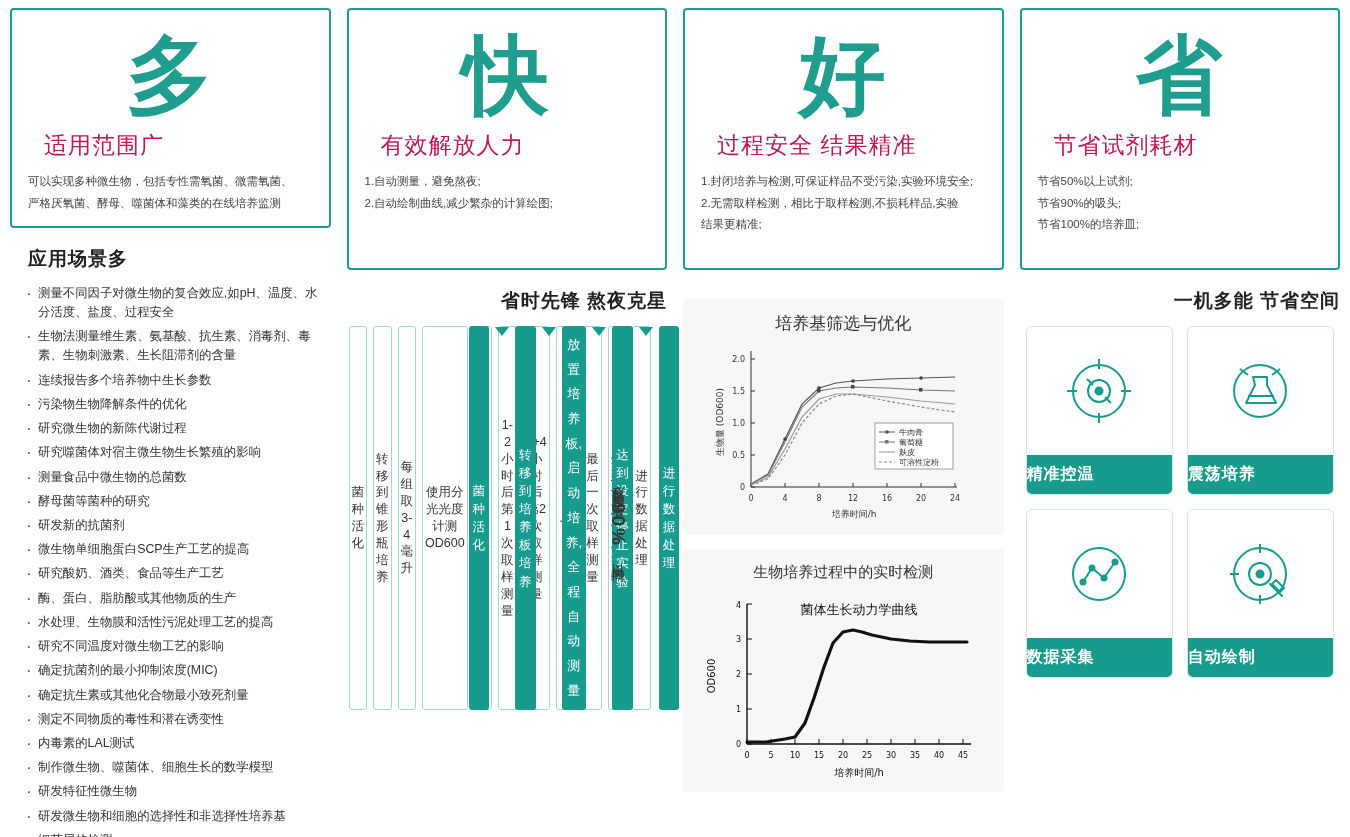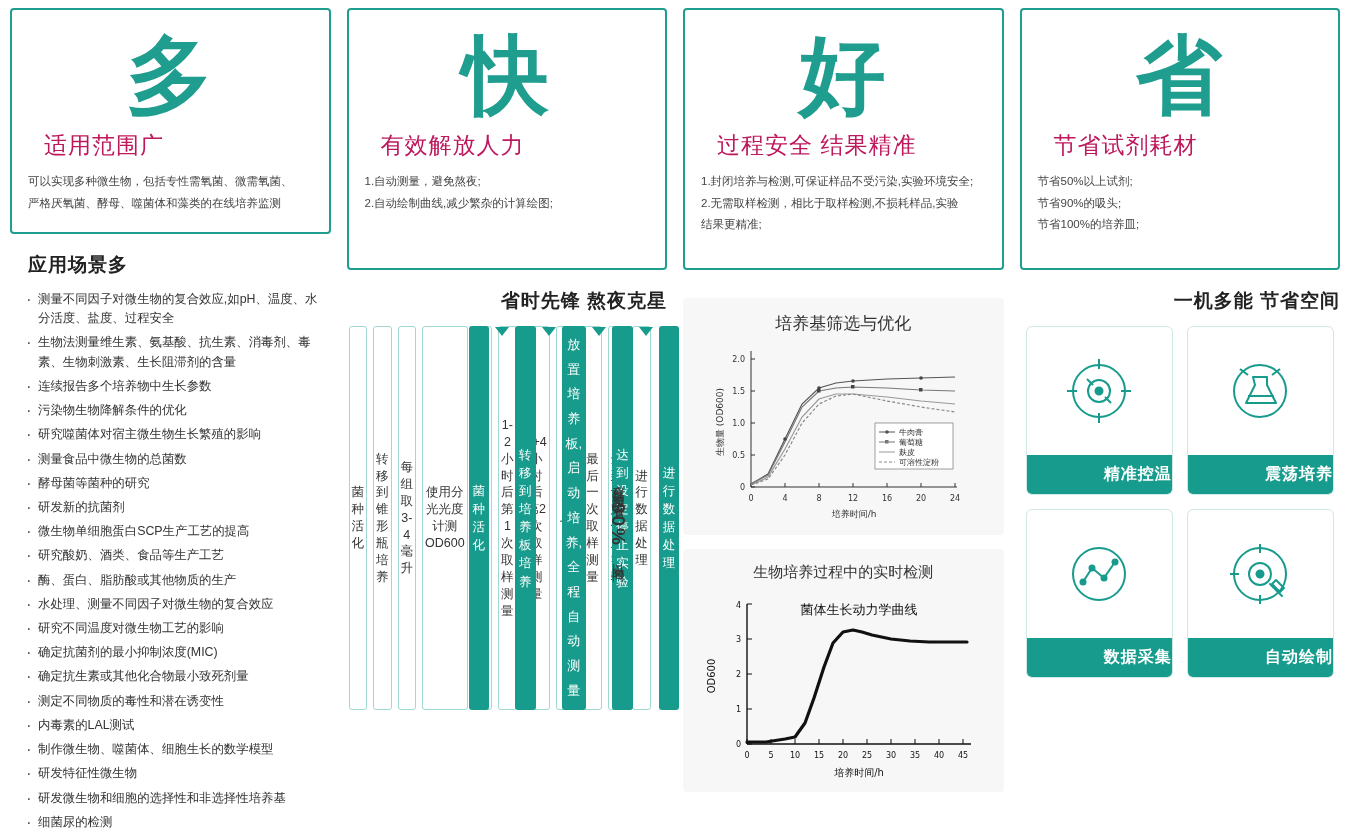--- a/index.html
+++ b/index.html
@@ -187,21 +187,21 @@
   }
   .tile-icon {
     height: 128px;
     display: flex;
     align-items: center;
     justify-content: center;
   }
   .tile-label {
     background: #169b8c;
     color: #fff;
-    text-align: right;
+    text-align: left;
     font-size: 16px;
     font-weight: 700;
     padding: 9px 0;
     letter-spacing: 1px;
   }
 </style>
 </head>
 <body>
 
 <div class="page">
@@ -214,28 +214,29 @@
         <div>可以实现多种微生物，包括专性需氧菌、微需氧菌、</div>
         <div>严格厌氧菌、酵母、噬菌体和藻类的在线培养监测</div>
       </div>
     </div>
     <div class="sec-title pad">应用场景多</div>
     <ul class="bullets">
       <li>测量不同因子对微生物的复合效应,如pH、温度、水分活度、盐度、过程安全</li>
       <li>生物法测量维生素、氨基酸、抗生素、消毒剂、毒素、生物刺激素、生长阻滞剂的含量</li>
       <li>连续报告多个培养物中生长参数</li>
       <li>污染物生物降解条件的优化</li>
+      <li>研究微生物的新陈代谢过程</li>
       <li>研究噬菌体对宿主微生物生长繁殖的影响</li>
       <li>测量食品中微生物的总菌数</li>
       <li>酵母菌等菌种的研究</li>
       <li>研发新的抗菌剂</li>
       <li>微生物单细胞蛋白SCP生产工艺的提高</li>
       <li>研究酸奶、酒类、食品等生产工艺</li>
       <li>酶、蛋白、脂肪酸或其他物质的生产</li>
-      <li>水处理、测量不同因子对微生物的复合效应</li>
+      <li>水处理、生物膜和活性污泥处理工艺的提高</li>
       <li>研究不同温度对微生物工艺的影响</li>
       <li>确定抗菌剂的最小抑制浓度(MIC)</li>
       <li>确定抗生素或其他化合物最小致死剂量</li>
       <li>测定不同物质的毒性和潜在诱变性</li>
       <li>内毒素的LAL测试</li>
       <li>制作微生物、噬菌体、细胞生长的数学模型</li>
       <li>研发特征性微生物</li>
       <li>研发微生物和细胞的选择性和非选择性培养基</li>
       <li>细菌尿的检测</li>
 

